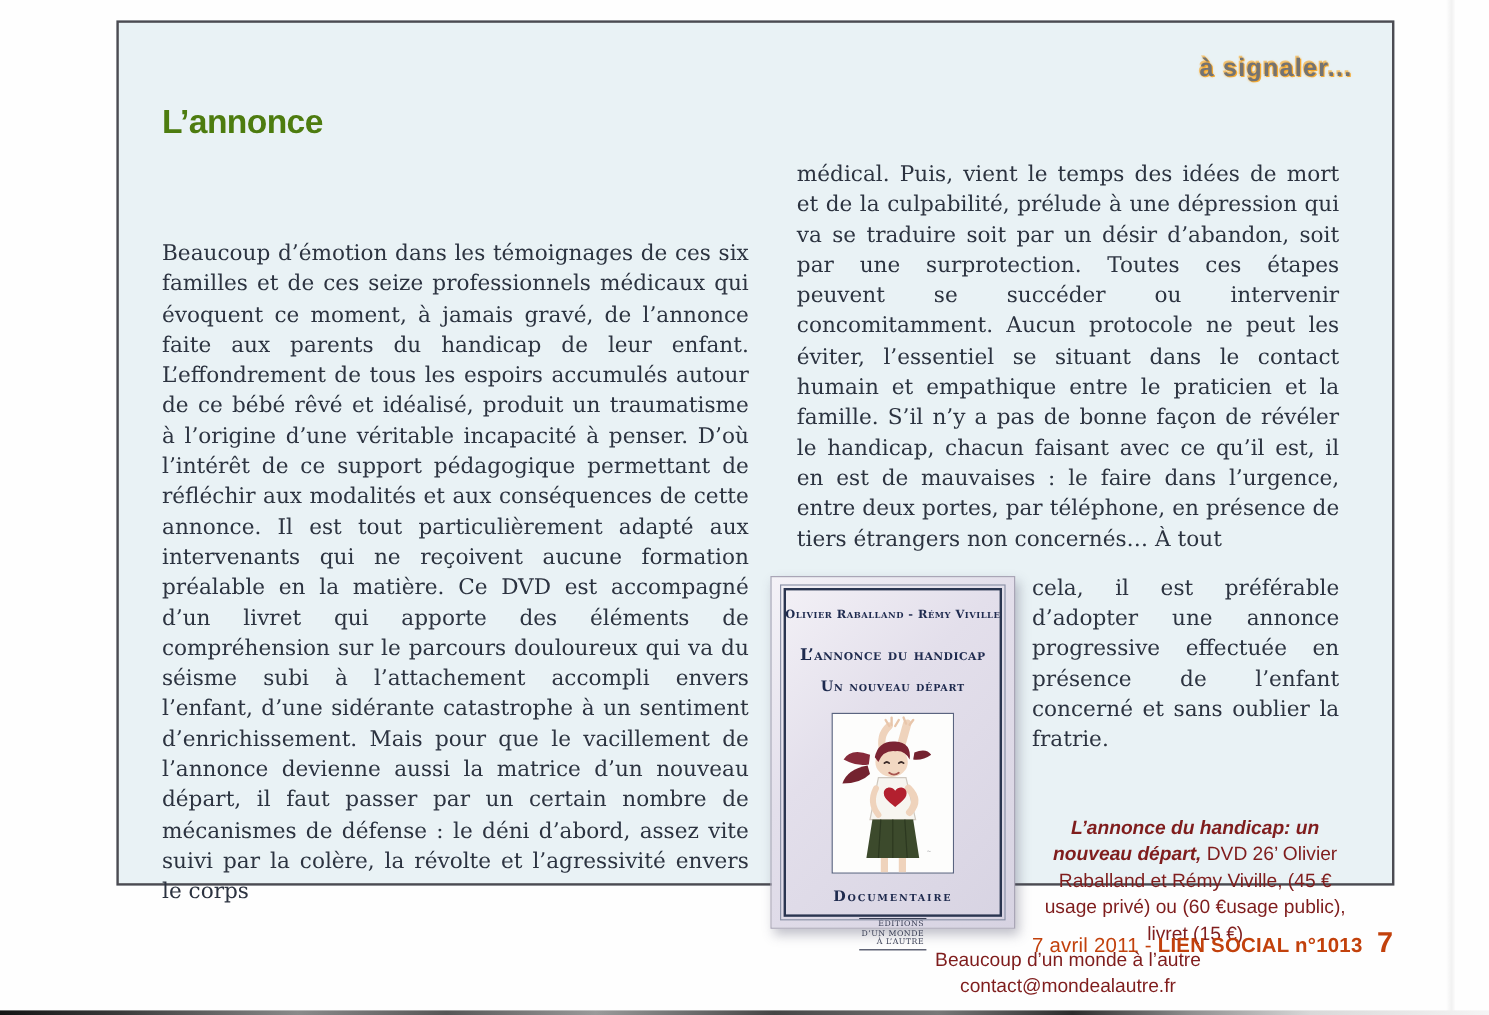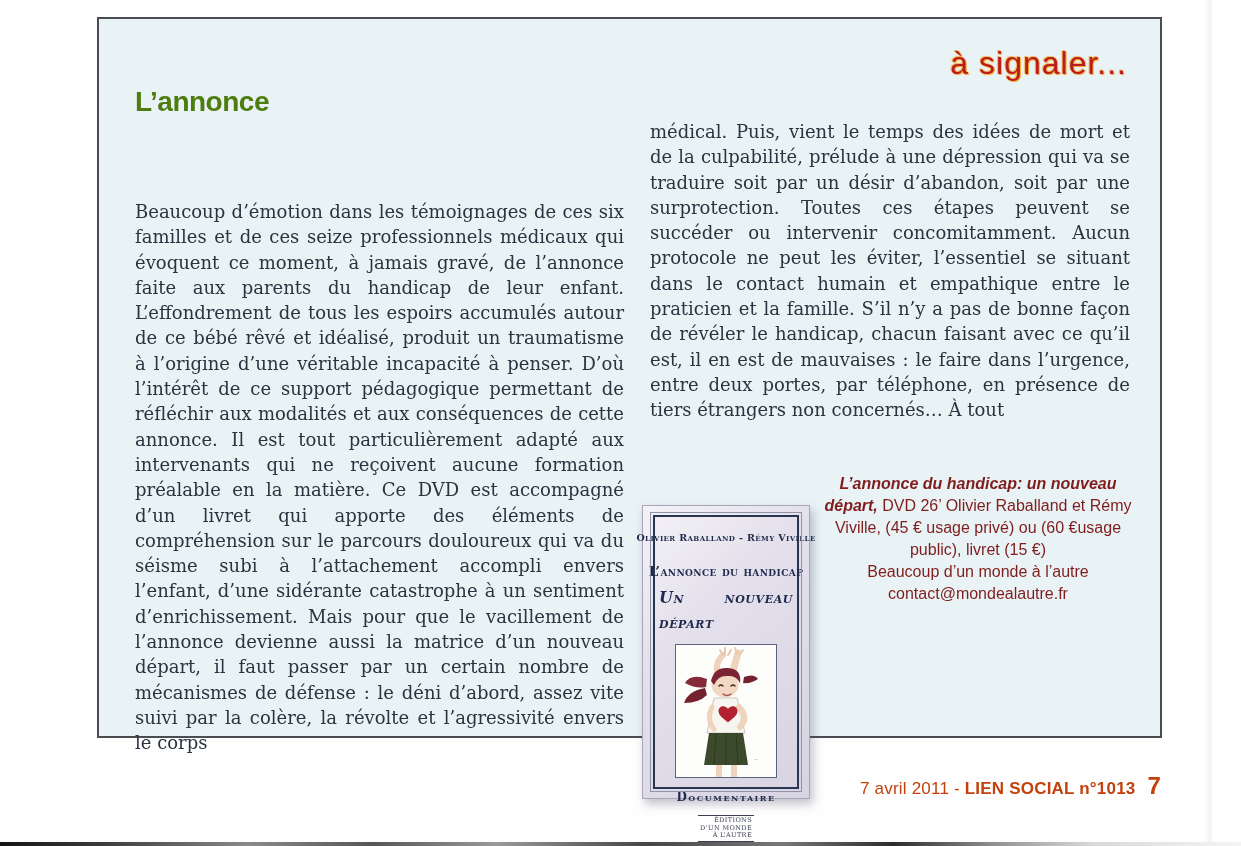--- a/index.html
+++ b/index.html
@@ -20,59 +20,59 @@
     background:linear-gradient(90deg, rgba(0,0,0,0) 0%, rgba(0,0,0,.05) 60%, rgba(0,0,0,0) 100%); }
   .bottom-edge { position:absolute; left:0; bottom:0; width:100%; height:4px;
     background:linear-gradient(90deg,#141414 0%,#3a3a3a 8%,#8a8a8a 20%,#565656 30%,#9a9a9a 40%,#454545 52%,#787878 63%,#2c2c2c 72%,#8f8f8f 80%,#d8d8d8 88%,#f5f5f5 100%); }
 
   .page-box {
     position:absolute; left:97px; top:17px; width:1065px; height:721px;
     background:#e9f2f5; border:2px solid #4b4b52;
   }
   .section-label {
     position:absolute; top:26px; right:33px;
-    font-size:32px; font-weight:normal; letter-spacing:1px;
-    color:#b91c1c;
+    font-size:21px; font-weight:bold; letter-spacing:1px;
+    color:#737373;
     text-shadow: 0 0 2px #f6a21c, 1px 1px 0 rgba(246,162,28,.85), -1px -1px 0 rgba(246,162,28,.55);
   }
   .title {
     position:absolute; left:36px; top:58px;
     font-size:28px; line-height:49px; font-weight:bold;
     color:#4d7c0f; letter-spacing:-0.5px;
   }
   .col {
     position:absolute;
     font-family:"DejaVu Serif","Liberation Serif",serif;
     font-size:18px; line-height:25.3px; color:#2c3340;
     text-align:justify; hyphens:auto; -webkit-hyphens:auto;
   }
   .col-left  { left:36px;  top:180px; width:489px; }
   .col-right { left:549px; top:98px;  width:484px; }
-  .col-right p { margin:2px; }
+  .col-right p { margin:16px; }
   .flow { overflow:visible; }
 
   
   .dvd {
-    float:left; width:168px; height:294px;
-    margin:32px 14px 0 -6px;
+    float:left; width:204px; height:294px;
+    margin:2px 14px 0 -6px;
     background:linear-gradient(135deg,#f4f2f7 0%,#e3dfeb 40%,#d7d3e2 100%);
     border:1px solid #a9a5b6;
     box-shadow:3px 5px 9px rgba(80,80,105,.35);
     padding:9px 10px;
   }
   .dvd-inner {
     width:100%; height:100%;
     border:2px solid #2a3550; outline:1px solid #8d93a8; outline-offset:2px;
     display:flex; flex-direction:column; align-items:center;
     padding:8px 4px 6px 4px; color:#1e2a4e;
   }
   .dvd-authors { font-size:9.5px; font-weight:bold; font-variant:small-caps; letter-spacing:.4px; white-space:nowrap; }
   .dvd-rule { width:92%; height:1px; background:#2a3550; margin:4px 0 5px 0; }
   .dvd-title { font-size:13.5px; font-weight:bold; font-variant:small-caps; letter-spacing:.4px; white-space:nowrap; }
-  .dvd-subtitle { font-size:16px; font-weight:bold; font-style:italic; font-variant:small-caps; letter-spacing:.6px; margin-top:1px; }
+  .dvd-subtitle { font-size:12px; font-weight:bold; font-variant:small-caps; letter-spacing:.6px; margin-top:1px; }
   .dvd-art {
     width:102px; height:136px; margin:8px 0 7px 0;
     border:1px solid #5a6480; background:#fdfdfc;
   }
   .dvd-art svg { width:100%; height:100%; display:block; }
   .dvd-genre { font-size:12px; font-weight:bold; font-variant:small-caps; letter-spacing:1.5px; }
   .dvd-pub { margin-top:5px; text-align:right; font-size:6.5px; line-height:7.5px;
     color:#3a3f55; text-transform:uppercase; letter-spacing:.4px;
     border-top:1px solid #3a3f55; border-bottom:1px solid #3a3f55; padding:1px 2px; }
 
@@ -155,20 +155,21 @@
             </div>
             <div class="dvd-genre">Documentaire</div>
             <div class="dvd-pub">
               <div>Éditions</div>
               <div>d’un monde</div>
               <div>à l’autre</div>
             </div>
           </div>
         </div>
 
+        <p>cela, il est préférable d’adopter une annonce progressive effectuée en présence de l’enfant concerné et sans oublier la fratrie.</p>
 
         <div class="caption">
           <span class="cap-lead">L’annonce du handicap: un nouveau départ,</span><span> DVD 26’ Olivier Raballand et Rémy Viville, (45 € usage privé) ou (60 €usage public), livret (15 €)</span><br>
           <span>Beaucoup d’un monde à l’autre</span><br>
           <span>contact@mondealautre.fr</span>
         </div>
 
       </div>
     </div>
   </div>

